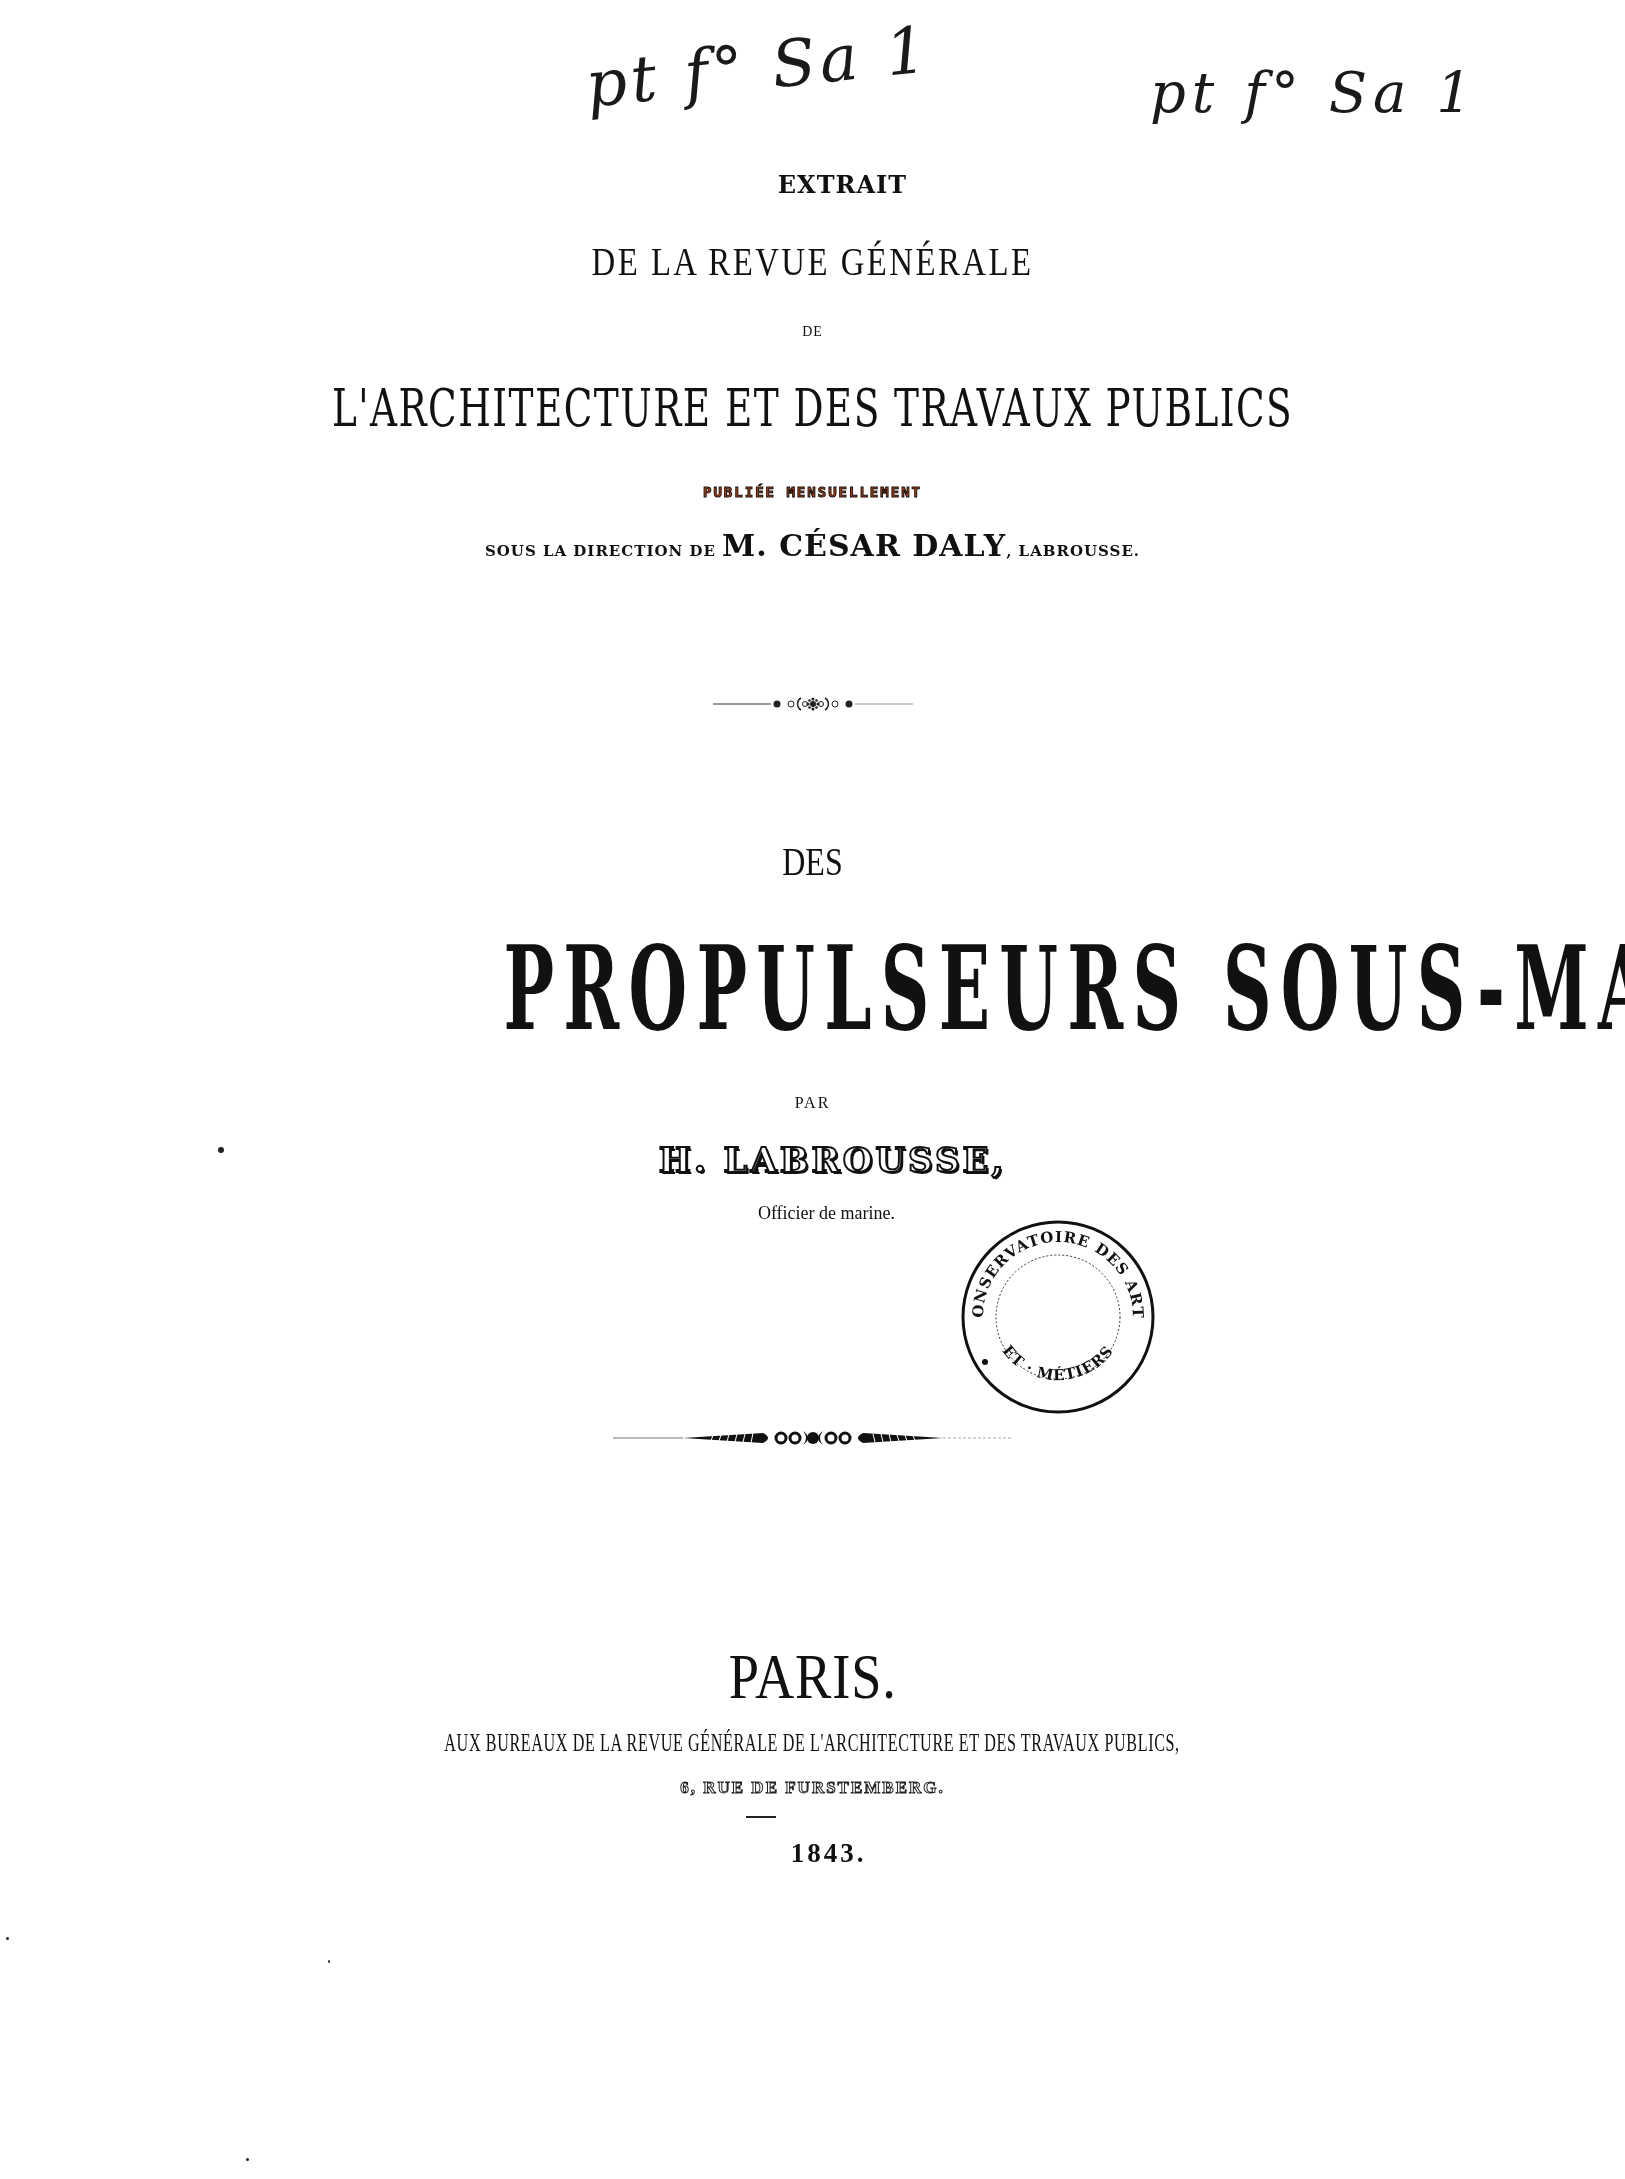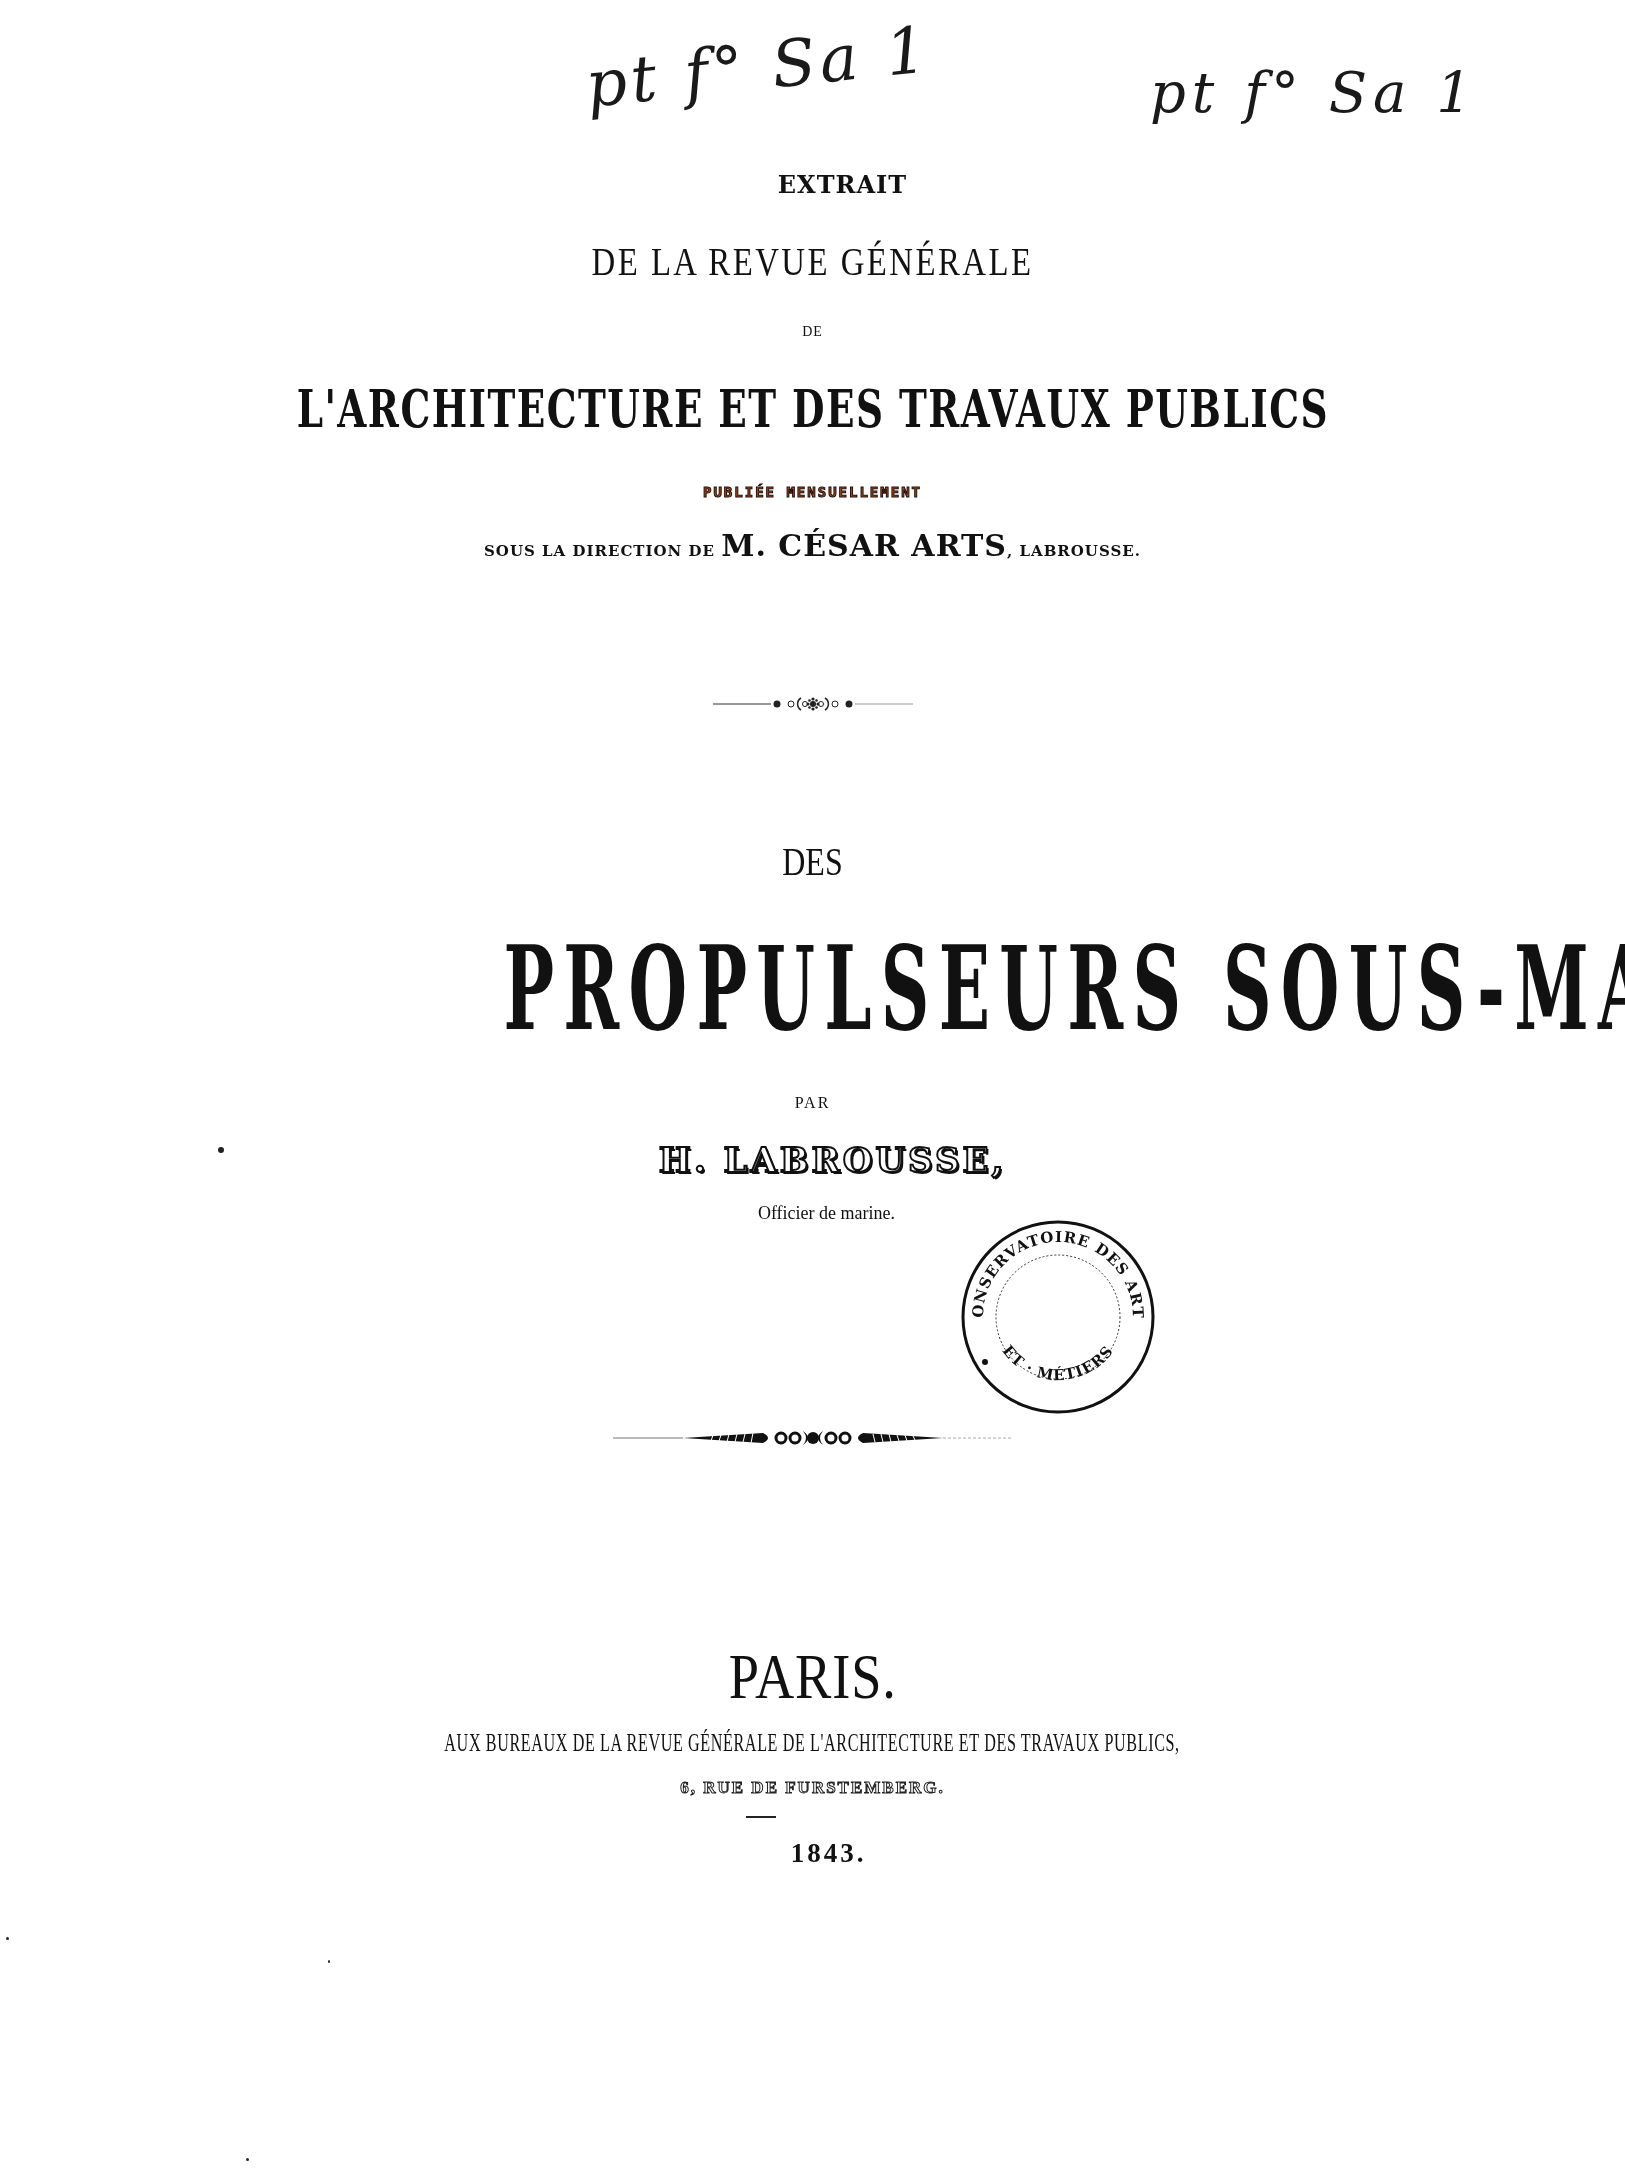--- a/index.html
+++ b/index.html
@@ -64,21 +64,21 @@
       padding-left: 0;
     }
     .de-small {
       top: 324px;
       font-size: 14px;
       letter-spacing: 1px;
     }
     .architecture {
       top: 378px;
       font-family: "DejaVu Serif", serif;
-      font-weight: bold;
+      font-weight: normal;
       font-size: 52px;
       letter-spacing: 2px;
     }
     .architecture .inner { transform: scaleX(0.72); transform-origin: center; }
 
     .publiee {
       top: 484px;
       font-family: "DejaVu Sans Mono", monospace;
       font-weight: bold;
       font-size: 14px;
@@ -193,21 +193,21 @@
 <div class="abs handwriting hw-right">pt f° Sa 1</div>
 
 <div class="center-line extrait"><span class="inner">EXTRAIT</span></div>
 <div class="center-line revue"><span class="inner">DE LA REVUE GÉNÉRALE</span></div>
 <div class="center-line de-small"><span class="inner">DE</span></div>
 <div class="center-line architecture"><span class="inner">L'ARCHITECTURE ET DES TRAVAUX PUBLICS</span></div>
 <div class="center-line publiee"><span class="inner">PUBLIÉE MENSUELLEMENT</span></div>
 <div class="center-line direction">
   <span class="inner">
     <span>SOUS LA DIRECTION DE</span>
-    <span class="big">M. CÉSAR ARTS</span><span>, LABROUSSE.</span>
+    <span class="big">M. CÉSAR DALY</span><span>, LABROUSSE.</span>
   </span>
 </div>
 
 <div class="center-line ornament-1">
   <svg width="200" height="24" viewBox="0 0 200 24" style="display:inline-block">
     <line x1="0" y1="12" x2="58" y2="12" stroke="#333" stroke-width="1"></line>
     <circle cx="64" cy="12" r="3.5" fill="#222"></circle>
     <circle cx="78" cy="12" r="3" fill="none" stroke="#222" stroke-width="1"></circle>
     <path d="M88 6 A7 7 0 0 0 88 18" fill="none" stroke="#222" stroke-width="1.5"></path>
     <circle cx="92" cy="12" r="2.5" fill="none" stroke="#222" stroke-width="1"></circle>

